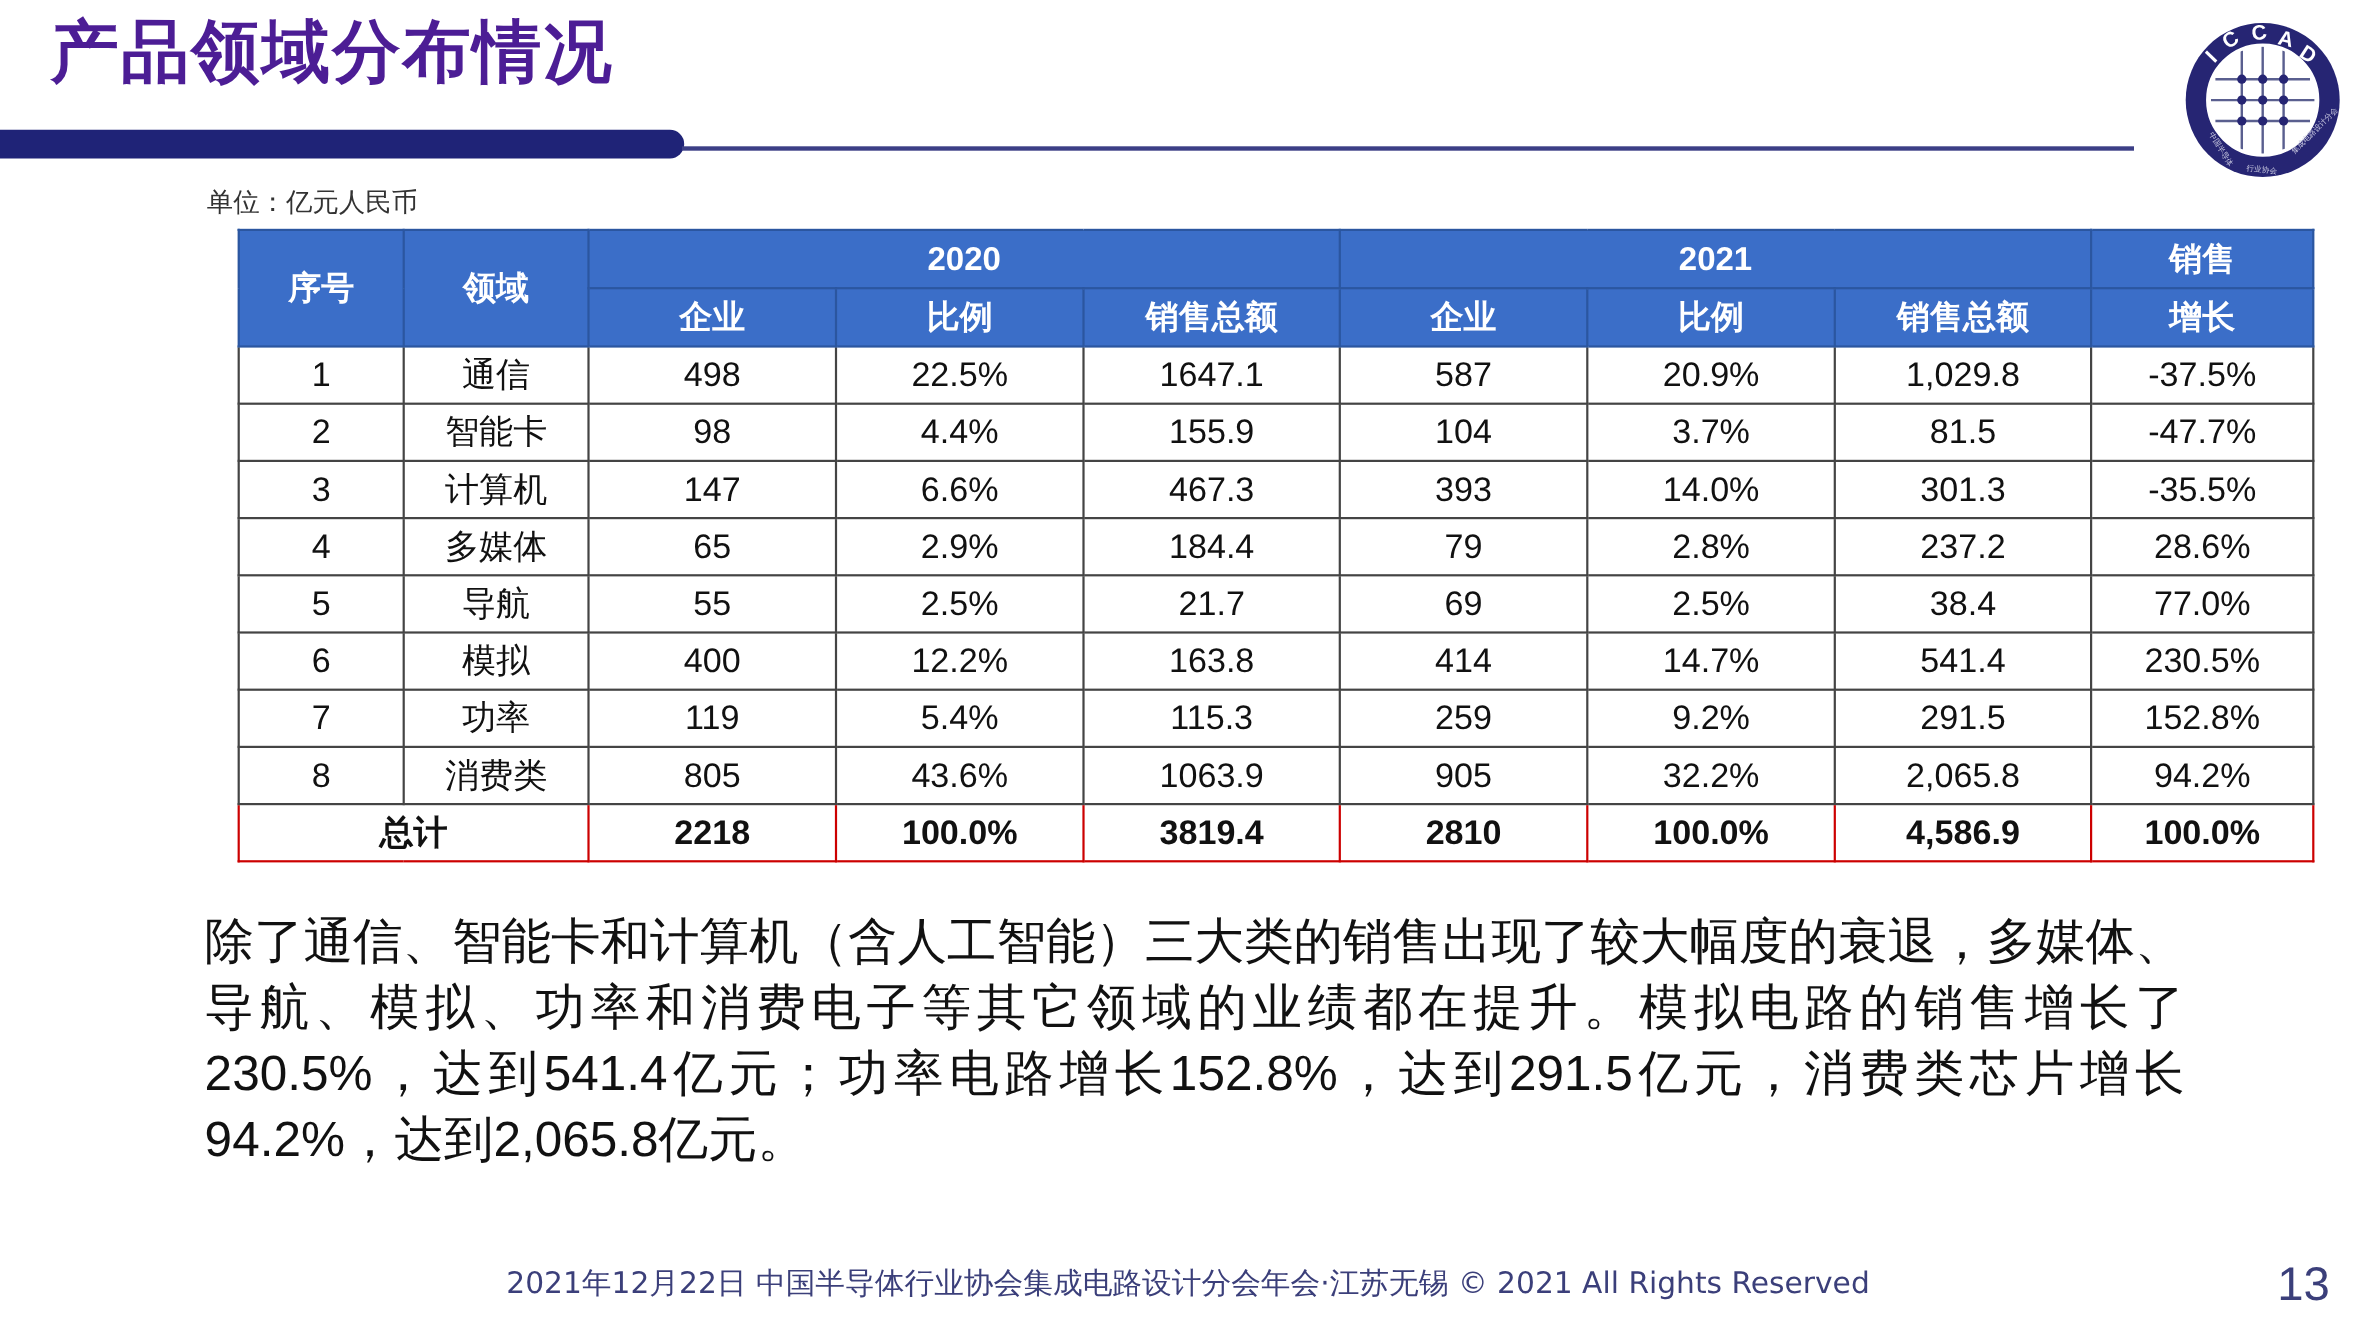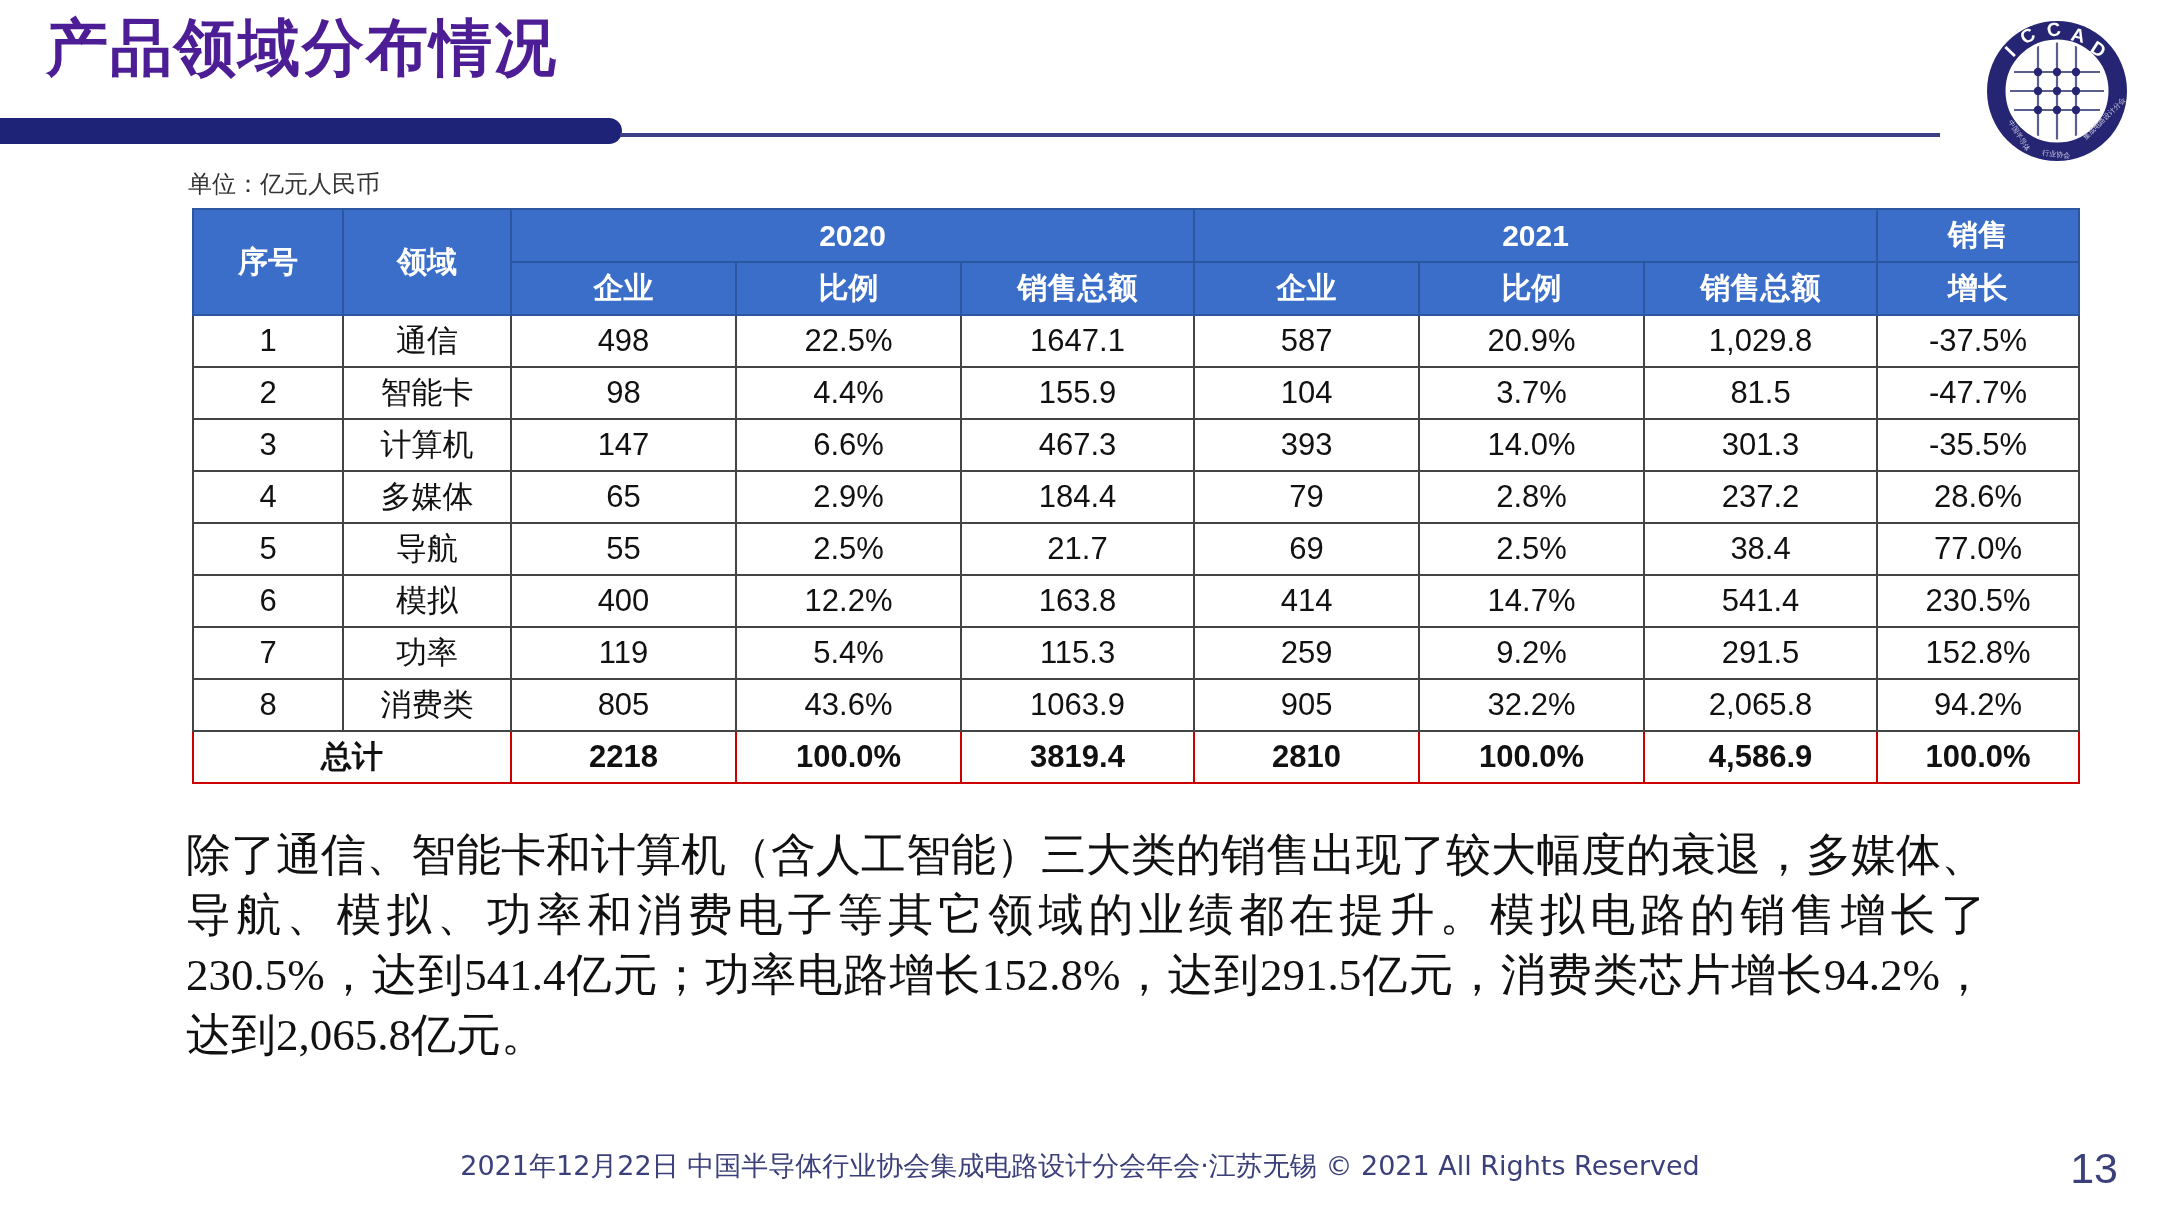--- a/index.html
+++ b/index.html
@@ -73,21 +73,21 @@
     top: 168px;
     font-size: 24px;
     color: #333;
     font-family: "DejaVu Sans", sans-serif;
     white-space: nowrap;
   }
 
   
   .table-wrap {
     position: absolute;
-    left: 180px;
+    left: 204px;
     top: 208px;
     width: 1786px;
     padding-left: 12px;
   }
   table.data {
     border-collapse: collapse;
     width: 1786px;
     table-layout: fixed;
     font-family: "Liberation Sans", "DejaVu Sans", sans-serif;
   }
@@ -136,21 +136,21 @@
 
   
   .body-text {
     position: absolute;
     left: 186px;
     top: 826px;
     width: 1800px;
     font-size: 45px;
     line-height: 1.33;
     color: #111;
-    font-family: Liberation Serif, serif;
+    font-family: Liberation Sans, sans-serif;
     text-align: justify;
     letter-spacing: 0px;
   }
 
   
   .footer {
     position: absolute;
     left: 0;
     top: 1148px;
     width: 2160px;

